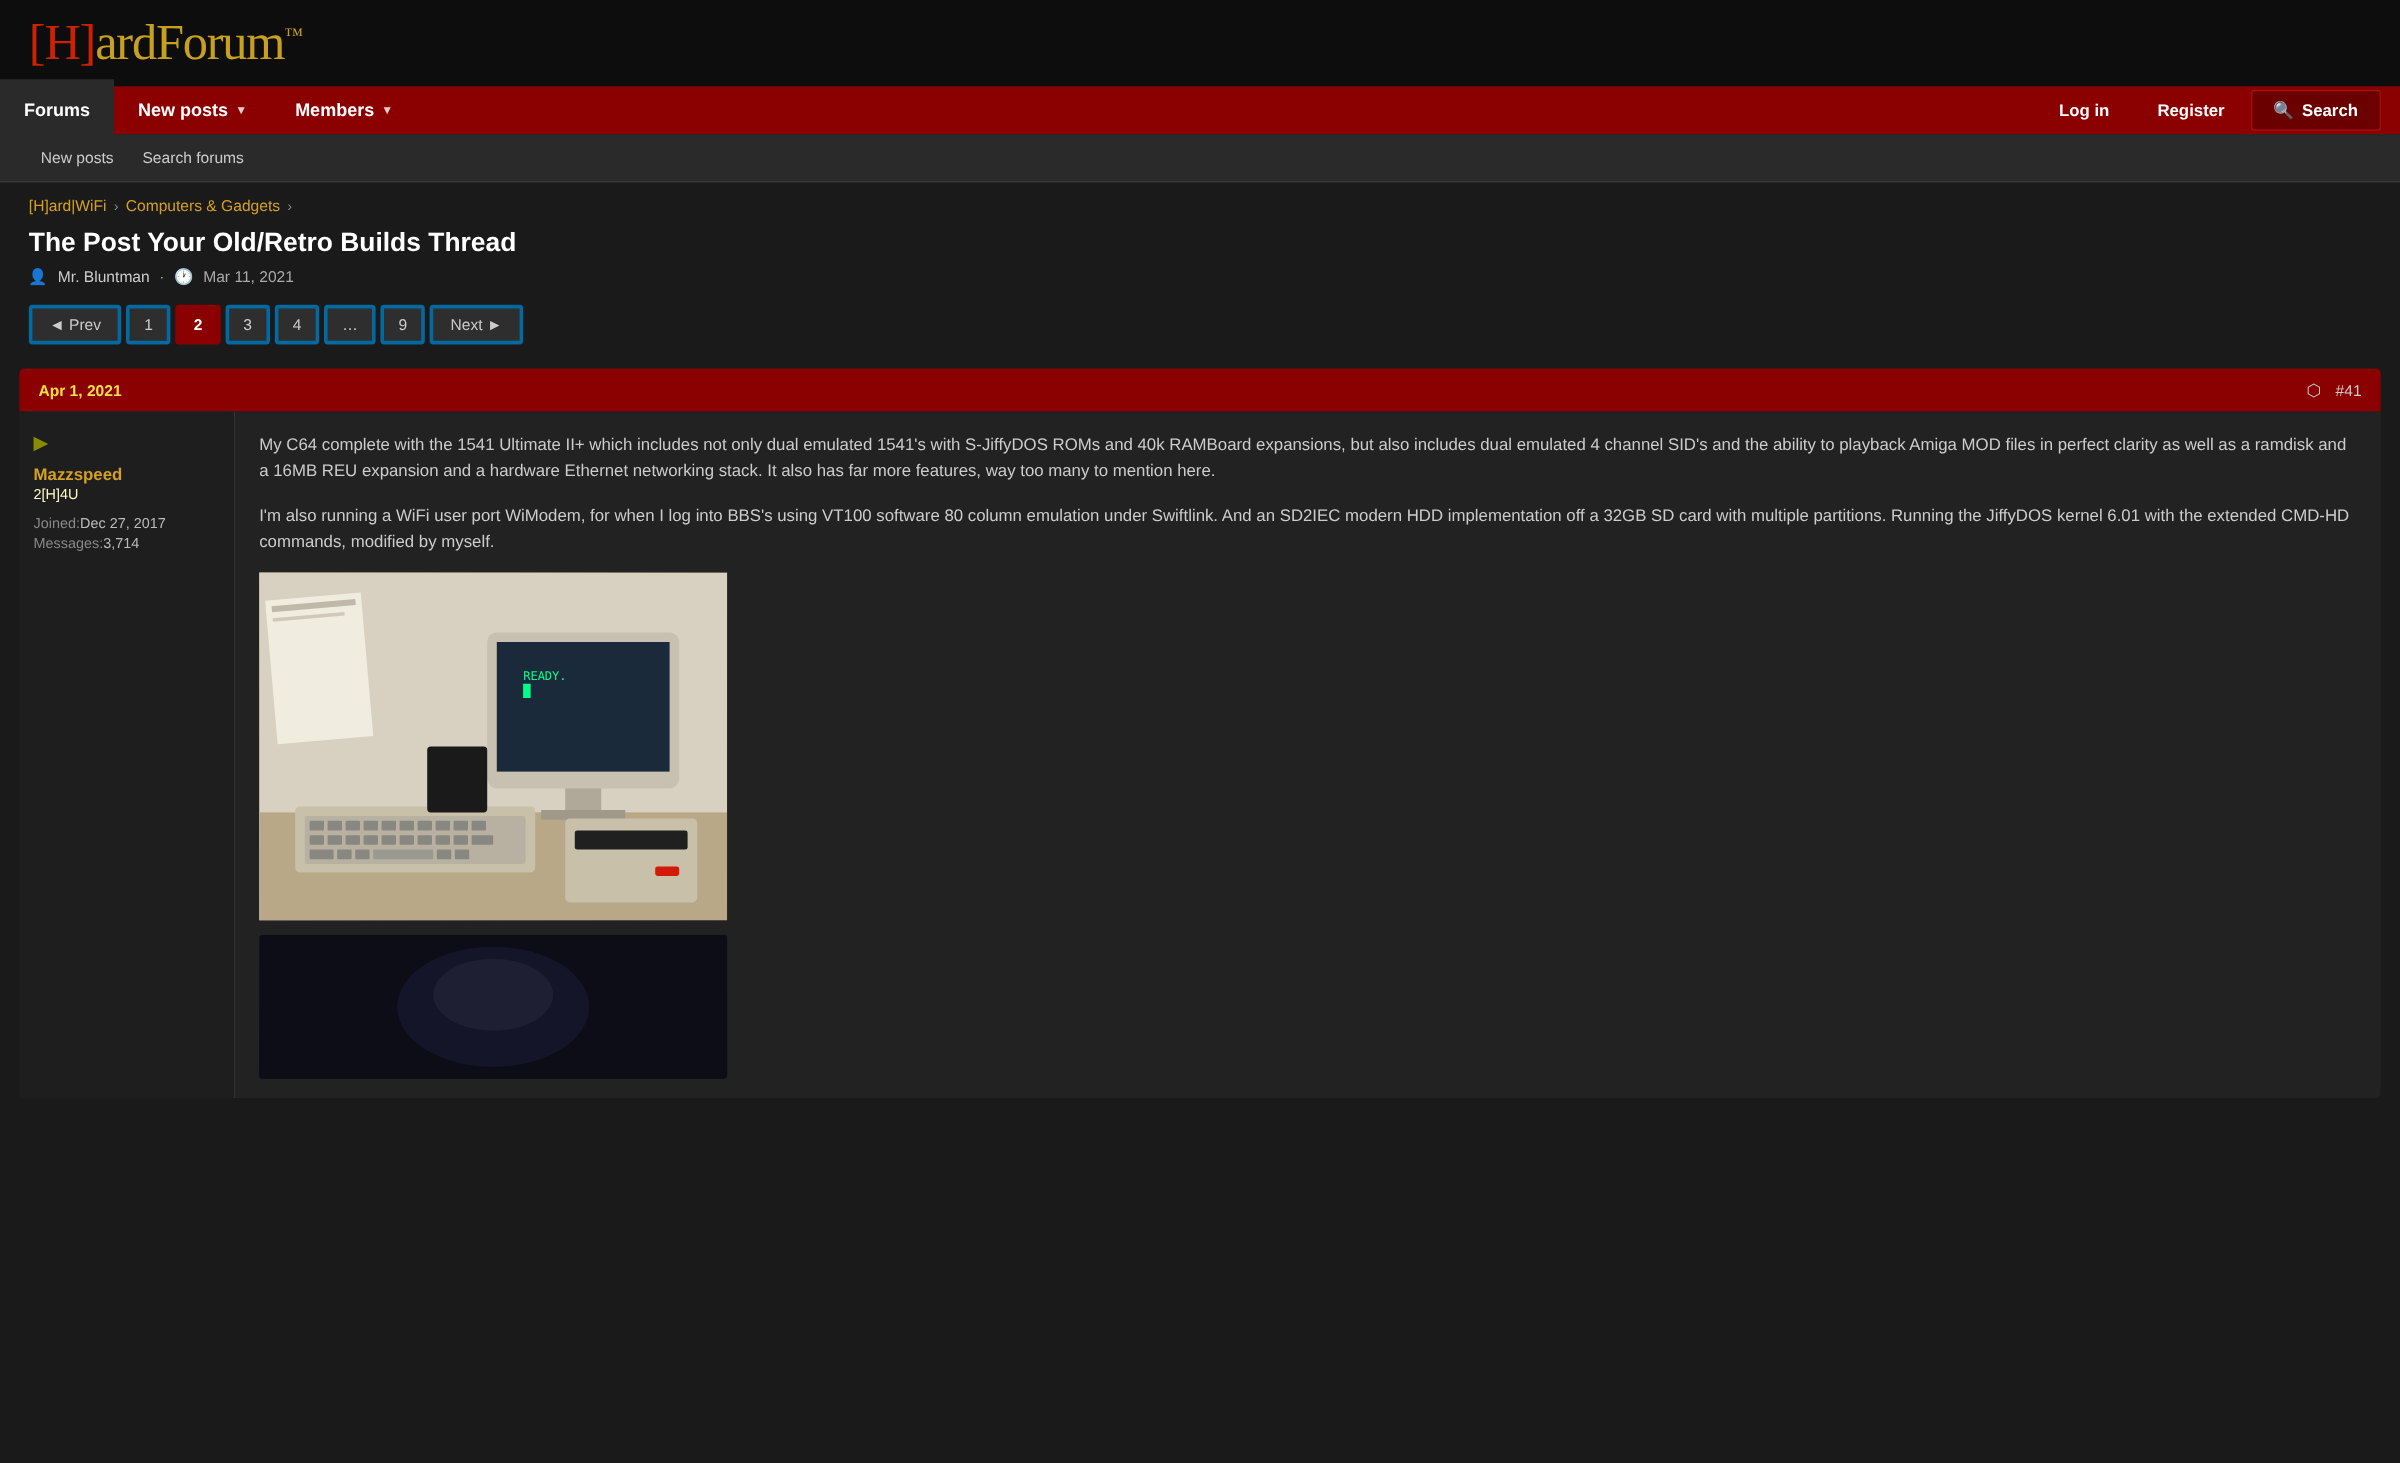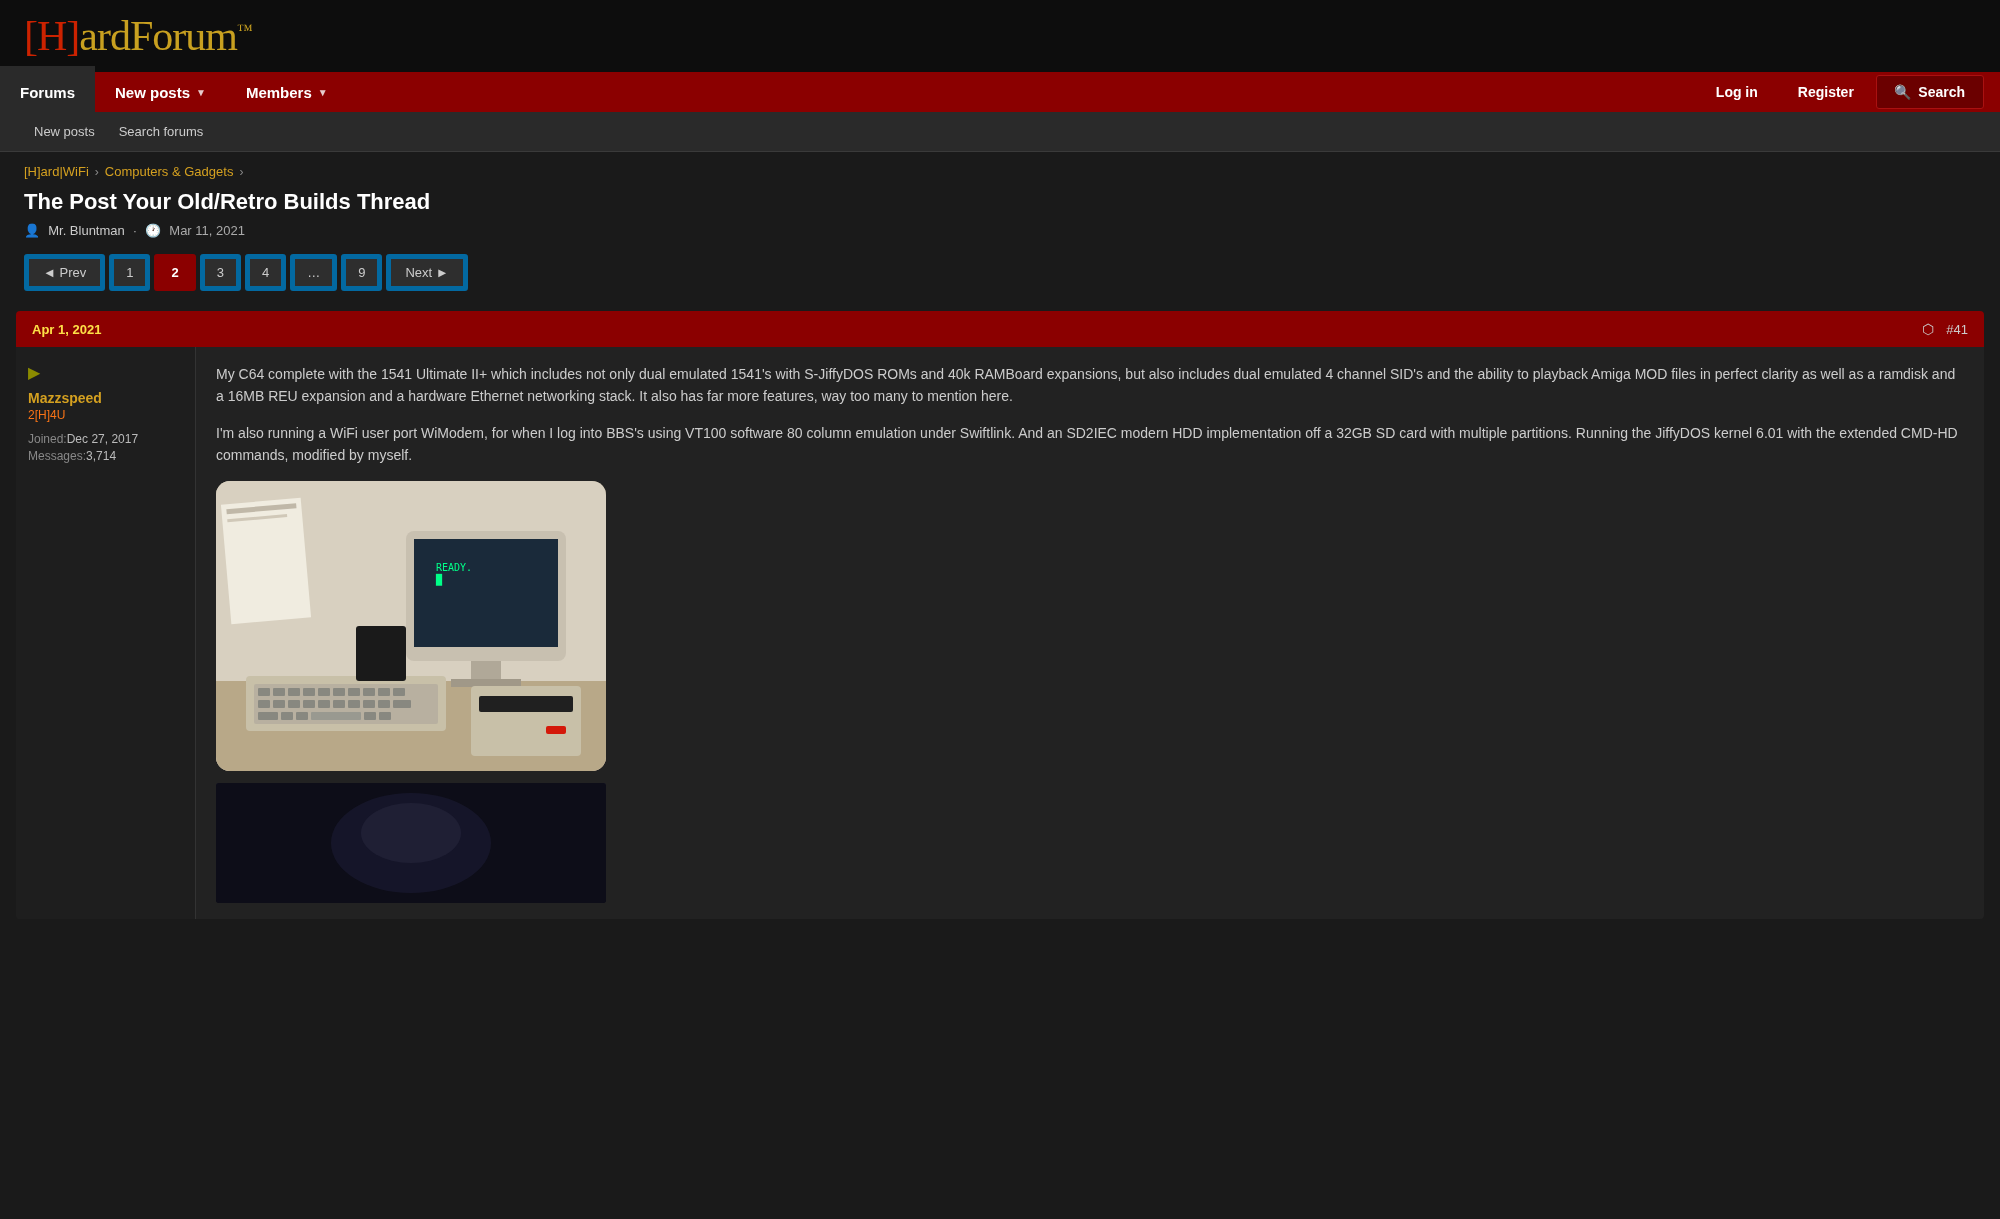--- a/index.html
+++ b/index.html
@@ -150,21 +150,21 @@
 
     
     .pagination {
       padding: 8px 24px 12px;
       display: flex;
       align-items: center;
       gap: 4px;
     }
     .page-btn {
       background-color: #2e2e2e;
-      border: 5px solid #0369a1;
+      border: 3px solid #0369a1;
       color: #cccccc;
       padding: 6px 12px;
       cursor: pointer;
       border-radius: 3px;
       font-size: 13px;
       min-width: 36px;
       text-align: center;
     }
     .page-btn.active {
       background-color: #8b0000;
@@ -229,21 +229,21 @@
       font-size: 16px;
       margin-bottom: 8px;
     }
     .username {
       color: #d4a020;
       font-weight: bold;
       font-size: 14px;
       margin-bottom: 2px;
     }
     .user-rank {
-      color: #f97316;
+      color: #fef9c3;
       font-size: 12px;
       margin-bottom: 10px;
     }
     .user-stats {
       font-size: 12px;
       color: #aaaaaa;
     }
     .user-stats-row {
       display: flex;
       justify-content: flex-start;
@@ -264,21 +264,21 @@
       line-height: 1.6;
       font-size: 14px;
     }
     .post-text {
       margin-bottom: 14px;
     }
     .post-image-placeholder {
       width: 390px;
       height: 290px;
       background: linear-gradient(135deg, #d0c8b0 0%, #b0a890 30%, #888070 50%, #705840 70%, #503020 100%);
-      border-radius: 14px;
+      border-radius: 0;
       margin-bottom: 12px;
       position: relative;
       overflow: hidden;
       display: flex;
       align-items: center;
       justify-content: center;
     }
     .post-image-placeholder2 {
       width: 390px;
       height: 120px;

